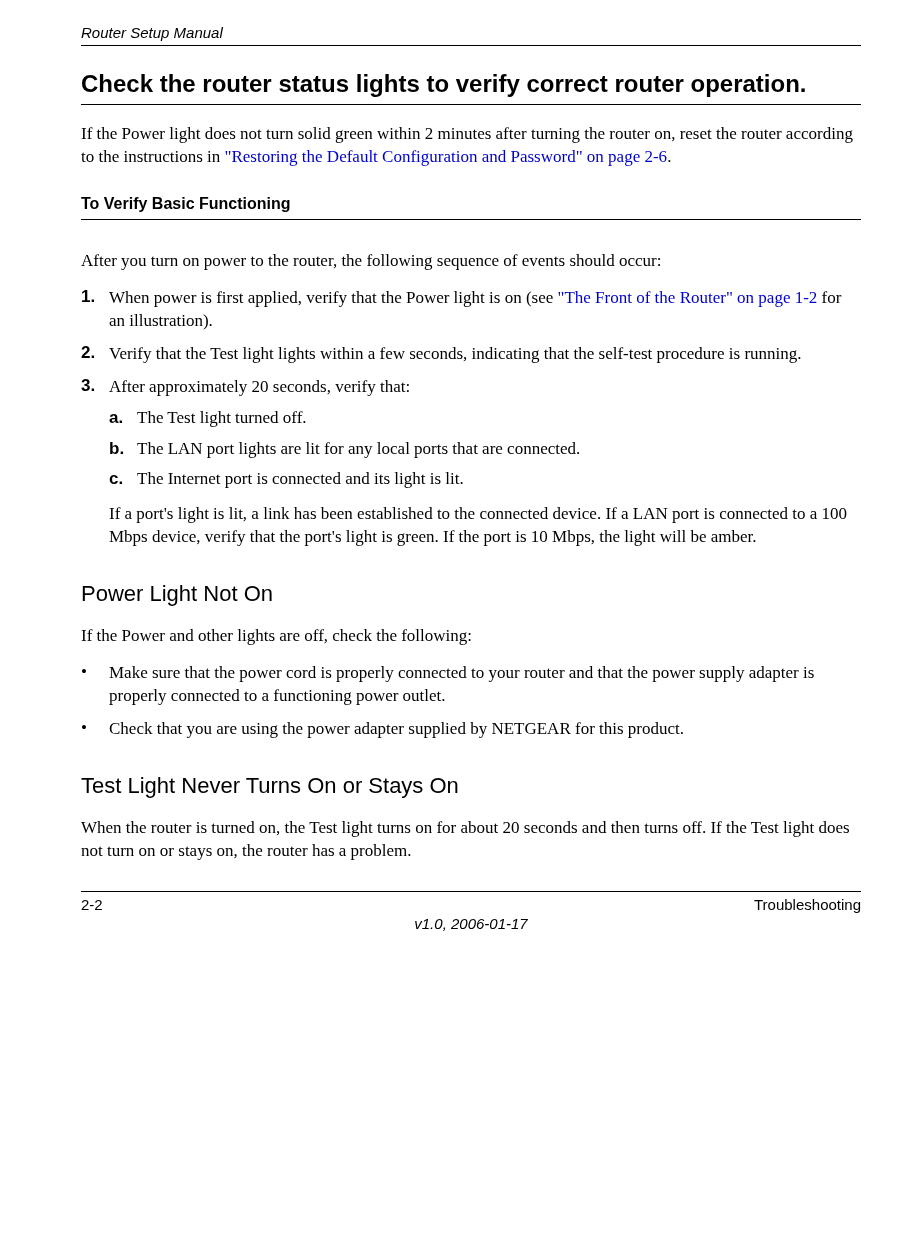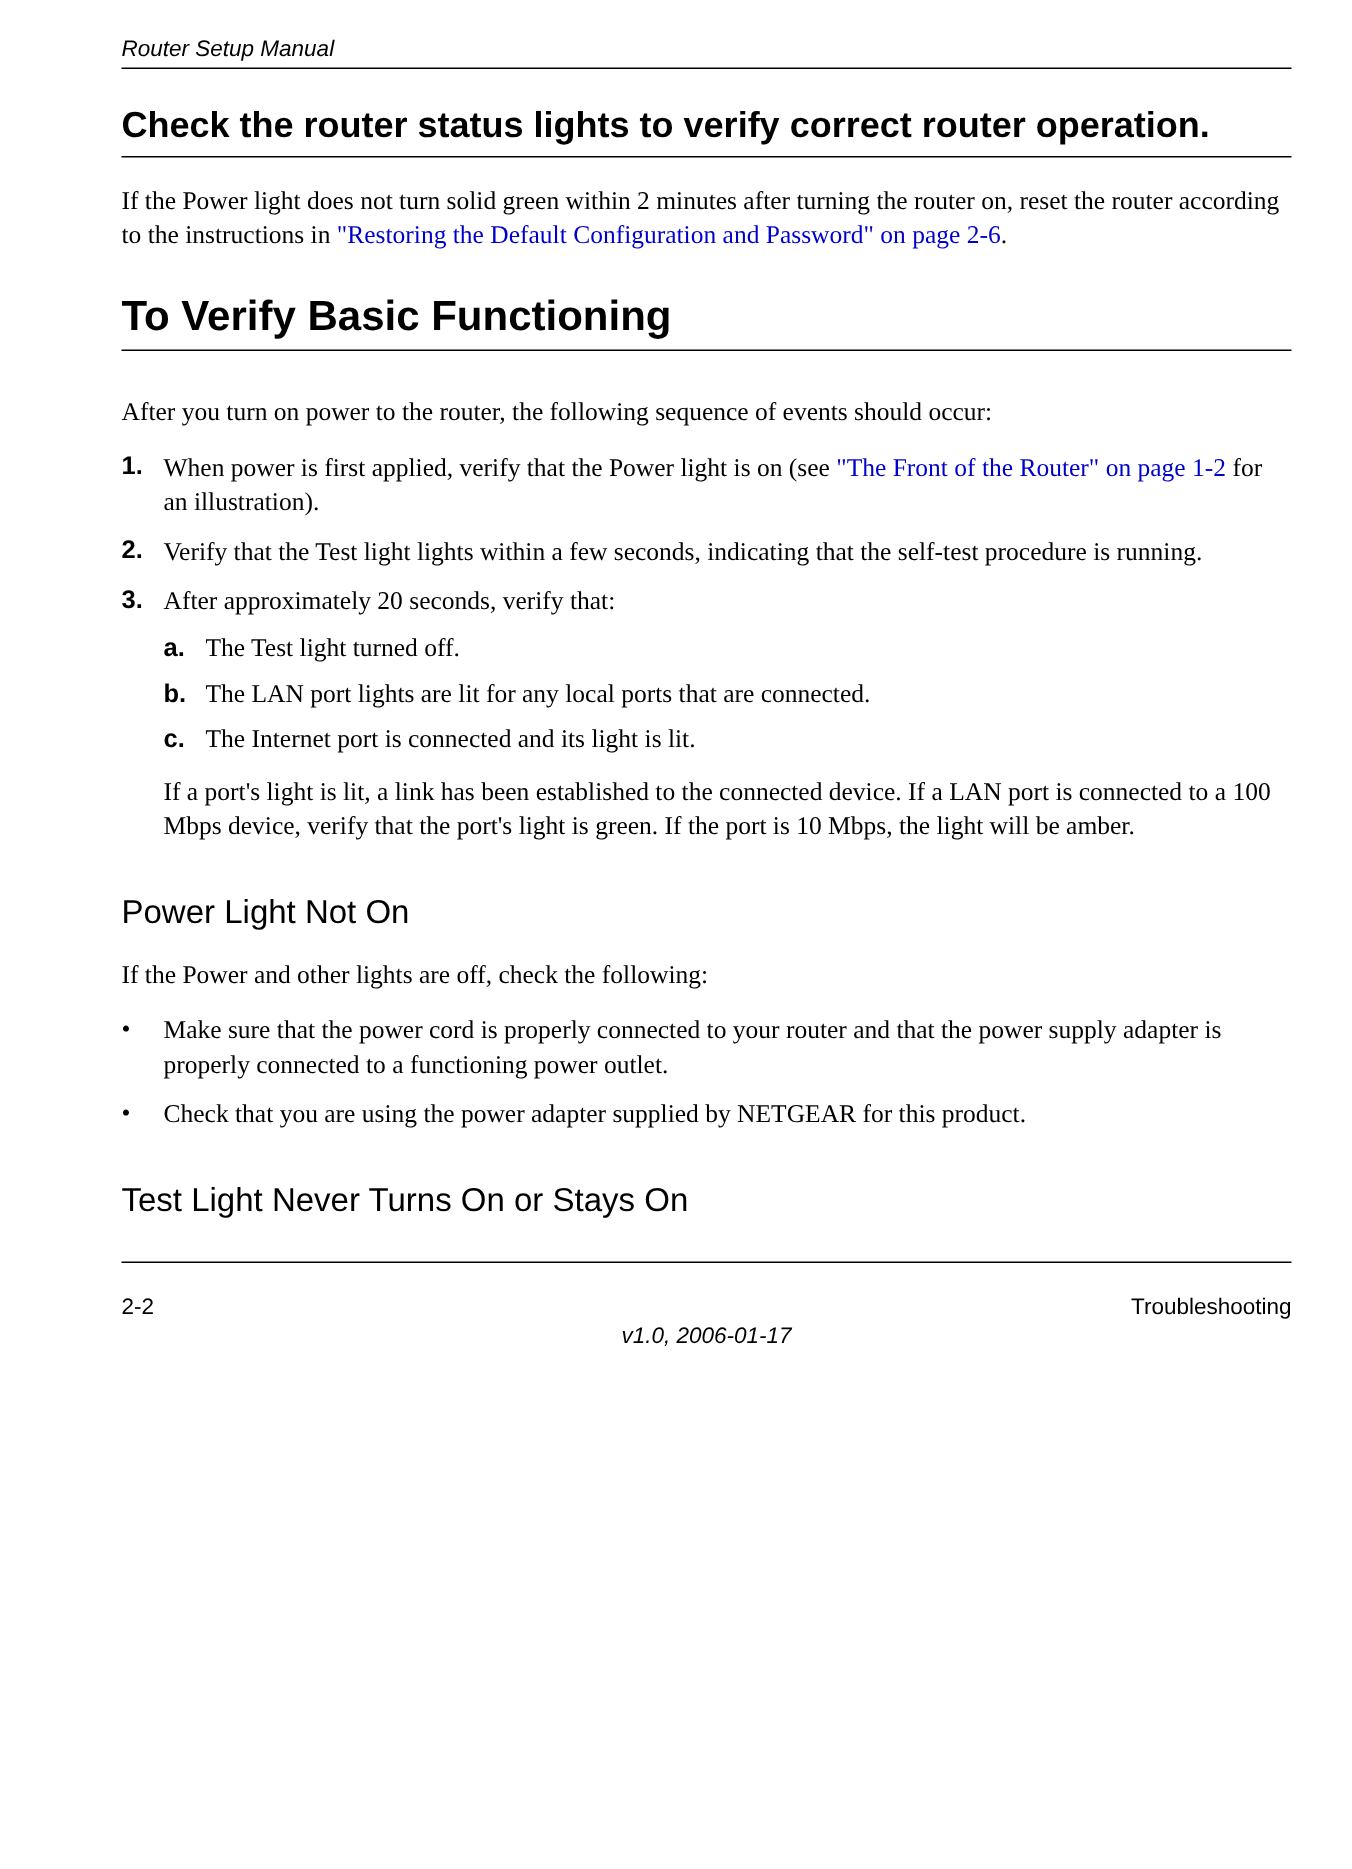--- a/index.html
+++ b/index.html
@@ -30,21 +30,21 @@
     font-weight: bold;
     font-size: 24px;
     border-bottom: 1.5px solid #000;
     padding-bottom: 6px;
     margin-top: 12px;
     margin-bottom: 18px;
   }
   h2.border {
     font-family: Arial, Helvetica, sans-serif;
     font-weight: bold;
-    font-size: 28px;
+    font-size: 16px;
     border-bottom: 1.5px solid #000;
     padding-bottom: 6px;
     margin-top: 26px;
     margin-bottom: 30px;
   }
   h2.noborder {
     font-family: Arial, Helvetica, sans-serif;
     font-weight: normal;
     font-size: 22px;
     margin-top: 32px;
@@ -117,21 +117,21 @@
     flex: 1;
   }
   .tailpara {
     margin-top: 12px;
     font-size: 17px;
     line-height: 1.35;
   }
   .footer {
     border-top: 1.5px solid #000;
     margin-top: 28px;
-    padding-top: 21px;
+    padding-top: 4px;
   }
   .footer-row {
     display: flex;
     justify-content: space-between;
     font-family: Arial, Helvetica, sans-serif;
     font-size: 15px;
   }
   .footer-center {
     text-align: center;
     font-family: Arial, Helvetica, sans-serif;
@@ -204,20 +204,21 @@
     </li>
     <li>
       <span class="bullet">•</span>
       <span class="bcontent">Check that you are using the power adapter supplied by NETGEAR for this product.</span>
     </li>
   </ul>
 
 
   <h2 class="noborder">Test Light Never Turns On or Stays On</h2>
 
+  <p>When the router is turned on, the Test light turns on for about 20 seconds and then turns off. If the Test light does not turn on or stays on, the router has a problem.</p>
 
   <div class="footer">
     <div class="footer-row">
       <span>2-2</span>
       <span>Troubleshooting</span>
     </div>
     <div class="footer-center">v1.0, 2006-01-17</div>
   </div>
 
 </div>

